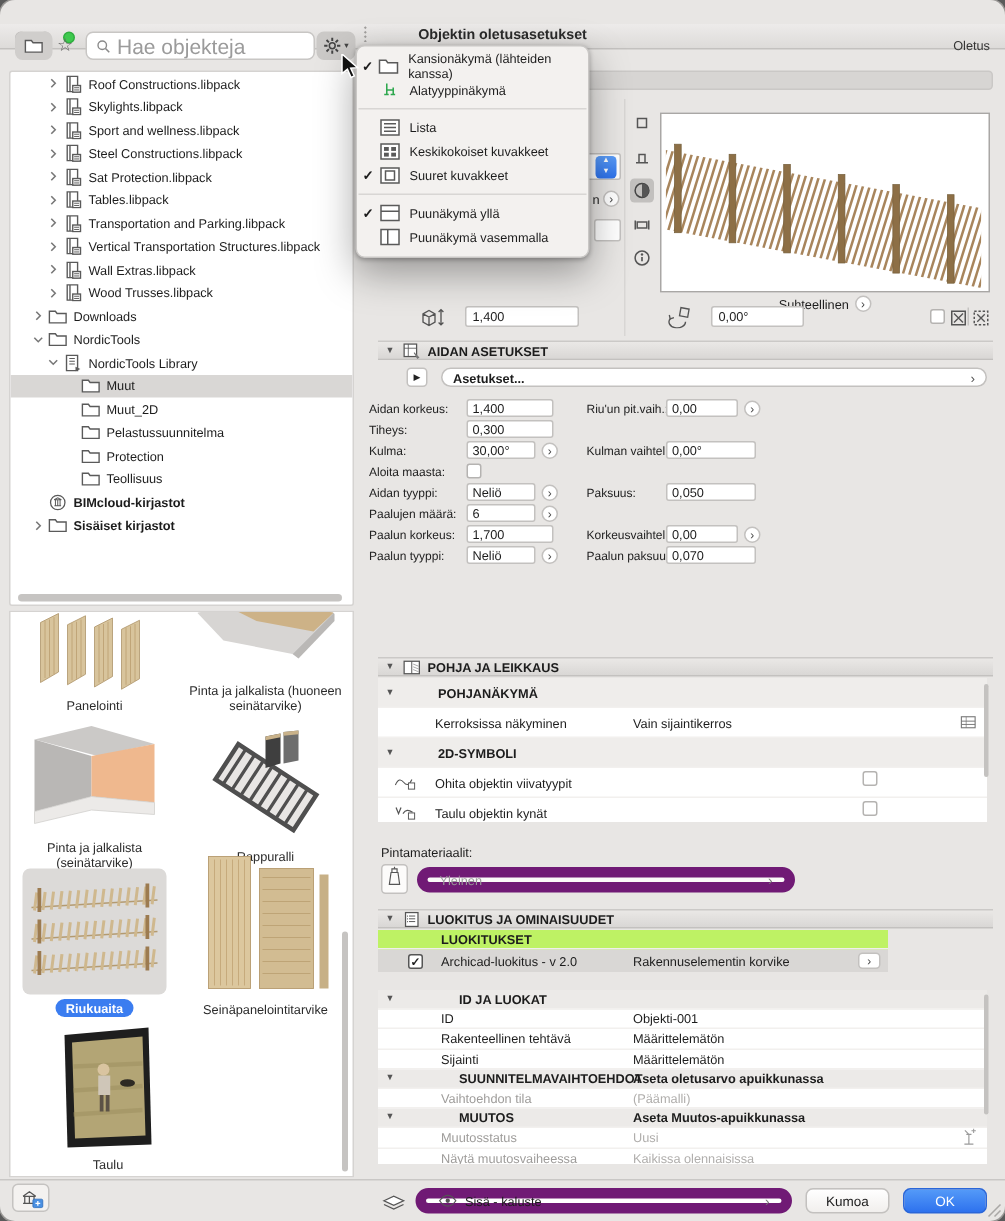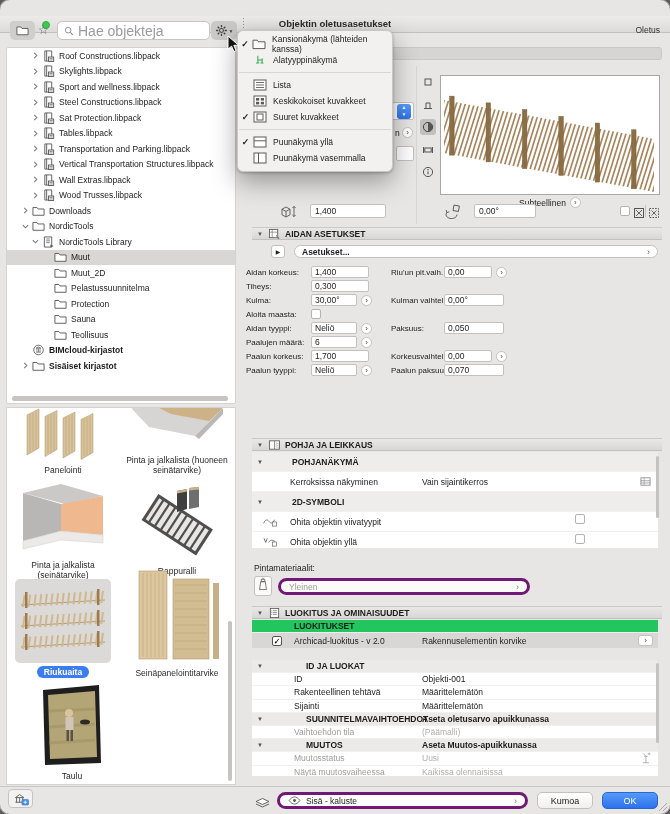--- a/index.html
+++ b/index.html
@@ -89,26 +89,26 @@
   .pcb{position:absolute;left:323px;top:1.5px}
   .pline{position:absolute;left:323px;width:78px;height:1px;background:#222;top:6px}
   .pnum{position:absolute;left:372px}
   .pswatch{position:absolute;left:386px;top:2.5px;width:26px;height:8px;border:1px solid #8a8a8a;box-shadow:inset 0 0 0 1.5px #fff}
   .pright{position:absolute;right:6px;width:13px;height:11px}
   .sbar{position:absolute;width:3px;border-radius:2px;background:#c4c2c0}
   
   .matlabel{position:absolute;left:254px;top:563px;font-size:8.5px}
   .bucketbtn{position:absolute;left:254px;top:576px;width:18px;height:20px;background:#fcfbfa;border:1px solid #c3c1bf;border-radius:3px;display:flex;align-items:center;justify-content:center}
   .bucketbtn svg{width:12px;height:14px}
-  .dropfield{position:absolute;height:17px;background:#fbfaf9;border:3px solid #701a75;border-radius:8.5px;display:flex;align-items:center;font-size:8.5px;padding:0 8px}
+  .dropfield{position:absolute;height:17px;background:#fbfaf9;border:7px solid #701a75;border-radius:8.5px;display:flex;align-items:center;font-size:8.5px;padding:0 8px}
   .dropfield .dim{color:#9a9a9a}
   .dropfield .chevr{margin-left:auto;color:#777;font-size:9px}
   #mat-drop{left:278px;top:578px;width:252px}
   
-  #classtable{position:absolute;left:252px;top:620px;width:406px;background:#22c55e}
+  #classtable{position:absolute;left:252px;top:620px;width:340px;background:#bef264}
   .crow1{height:13px;display:flex;align-items:center;font-size:8.5px;font-weight:bold;border-bottom:1px solid #f0eeec}
   .crow1 span{margin-left:42px}
   .crow2{position:relative;height:15px;background:#d9d7d5;display:flex;align-items:center;font-size:8.5px}
   .ckbx{position:absolute;left:20px;width:10px;height:10px;background:#fff;border:1px solid #555;border-radius:2px;font-size:8px;line-height:9px;text-align:center;font-weight:bold}
   .clab{margin-left:42px}
   .cval{position:absolute;left:170px}
   .cbtn{position:absolute;right:5px;width:15px;height:11px;background:#fff;border:1px solid #c3c1bf;border-radius:3px;font-size:8px;line-height:9px;text-align:center;color:#444}
   
   #id-table{position:absolute;left:252px;top:660px;width:406px;height:116px;background:#fff;overflow:hidden}
   .irow{position:relative;height:13.2px;display:flex;align-items:center;font-size:8.5px;border-bottom:1px solid #f2f0ee}
@@ -409,29 +409,20 @@
         <span class="tlabel">Pelastussuunnitelma</span>
       </div>
       <div class="trow lv2">
         <span class="chev"></span>
         <span class="ticon">
           <svg viewBox="0 0 14 12">
             <path d="M1 2.2h4.3l1.2 1.6H13v6.8H1z" fill="#fff" stroke="#5a5a5a"></path>
           </svg>
         </span>
         <span class="tlabel">Protection</span>
-      </div>
-      <div class="trow lv2">
-        <span class="chev"></span>
-        <span class="ticon">
-          <svg viewBox="0 0 14 12">
-            <path d="M1 2.2h4.3l1.2 1.6H13v6.8H1z" fill="#fff" stroke="#5a5a5a"></path>
-          </svg>
-        </span>
-        <span class="tlabel">Sauna</span>
       </div>
       <div class="trow lv2">
         <span class="chev"></span>
         <span class="ticon">
           <svg viewBox="0 0 14 12">
             <path d="M1 2.2h4.3l1.2 1.6H13v6.8H1z" fill="#fff" stroke="#5a5a5a"></path>
           </svg>
         </span>
         <span class="tlabel">Teollisuus</span>
       </div>
@@ -836,21 +827,21 @@
         <span class="cbx0 pcb"></span>
       </div>
       <div class="prow">
         <span class="picon2">
           <svg viewBox="0 0 16 12">
             <path d="M1.5 2.5l1.8 4.5 1.8-4.5" fill="none" stroke="#555" stroke-width=".9"></path>
             <path d="M6.5 7c2-3 4-3 7-1" fill="none" stroke="#555" stroke-width=".8"></path>
             <rect x="10.5" y="6.5" width="4.5" height="4.5" fill="#fff" stroke="#555" stroke-width=".7"></rect>
           </svg>
         </span>
-        <span class="plab">Ohita objektin yllä</span>
+        <span class="plab">Taulu objektin kynät</span>
         <span class="cbx0 pcb"></span>
       </div>
       <div class="prow">
         <span class="picon2">
           <svg viewBox="0 0 16 12">
             <rect x="1" y="2" width="8" height="8" fill="#fff" stroke="#555" stroke-width=".8"></rect>
             <path d="M11.5 10l3.5-8" stroke="#555" stroke-width=".9"></path>
           </svg>
         </span>
         <span class="plab">Symbolin viivat</span>

